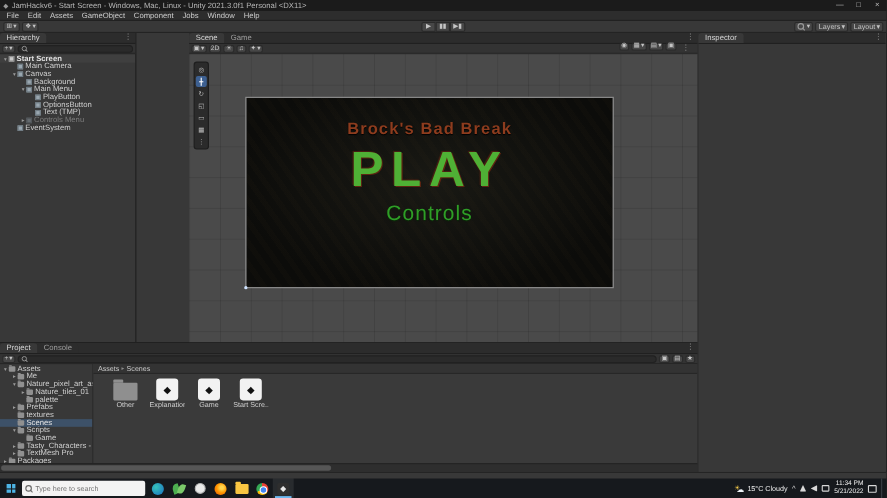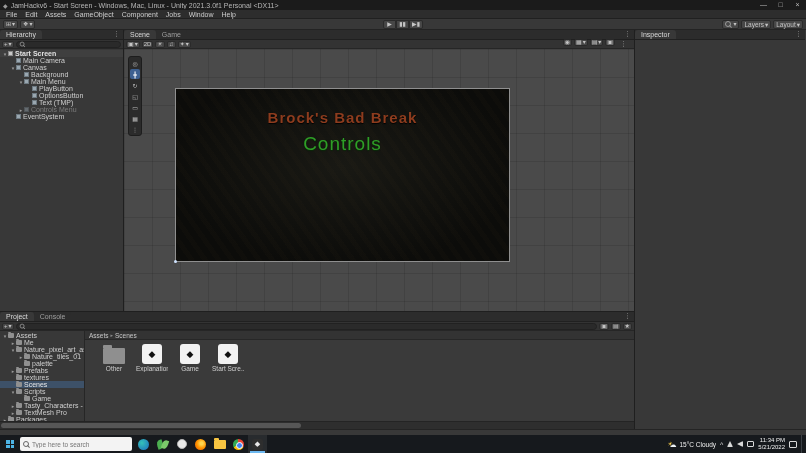--- a/index.html
+++ b/index.html
@@ -28,21 +28,21 @@
   .tb-center .tb-btn:last-child { border-radius:0 2px 2px 0; }
   .tb-right { margin-left:auto; display:flex; gap:2px; padding-right:3px; align-items:center; }
   .tb-label-btn { font-size:6.5px; }
   .lens { width:7px; height:7px; position:relative; display:inline-block; }
   .lens::before { content:""; position:absolute; width:4px; height:4px; border:1px solid #9a9a9a; border-radius:50%; left:0; top:0; }
   .lens::after { content:""; position:absolute; width:3px; height:1px; background:#9a9a9a; transform:rotate(45deg); left:4px; top:5px; }
 
   
   .workspace { display:flex; height:399px; }
   .left-col { width:635px; display:flex; flex-direction:column; border-right:1px solid #1f1f1f; }
-  .top-row { display:flex; height:281px; }
+  .top-row { display:flex; height:281px;gap:48px; }
 
   .tabbar { height:10px; background:#2c2c2c; display:flex; align-items:flex-end; border-bottom:1px solid #202020; }
   .tab { font-size:7px; line-height:9px; padding:0 6px; color:#9f9f9f; background:#2c2c2c; border-radius:3px 3px 0 0; }
   .tab.active { background:#383838; color:#d8d8d8; }
   .panel-kebab { margin-left:auto; font-size:7px; color:#9a9a9a; padding:0 3px; line-height:10px; }
 
   
   .hierarchy { width:124px; background:#383838; border-right:1px solid #1f1f1f; display:flex; flex-direction:column; }
   .panel-toolbar { height:9px; background:#333333; border-bottom:1px solid #262626; display:flex; align-items:center; gap:2px; padding:0 2px; }
   .mini-btn { height:7px; min-width:9px; background:#474747; border:1px solid #2a2a2a; border-radius:2px; color:#c4c4c4; font-size:6px; line-height:5px; text-align:center; padding:0 1px; display:flex; align-items:center; justify-content:center; gap:1px; }
@@ -347,20 +347,21 @@
                 </div>
               <div class="tool-btn">
                   <span>▦</span>
                 </div>
               <div class="tool-btn">
                   <span>⋮</span>
                 </div>
             </div>
             <div class="game-screen">
               <div class="gs-title" style="color: rgb(141, 60, 30);">Brock's Bad Break</div>
+              <div class="gs-play" style="color: rgb(79, 176, 53);">PLAY</div>
               <div class="gs-controls" style="color: rgb(47, 158, 39);">Controls</div>
               <div class="gs-handle"></div>
             </div>
           </div>
         </div>
       </div>
 
       <div class="project-panel">
         <div class="tabbar">
           <div class="tab active">Project</div>

